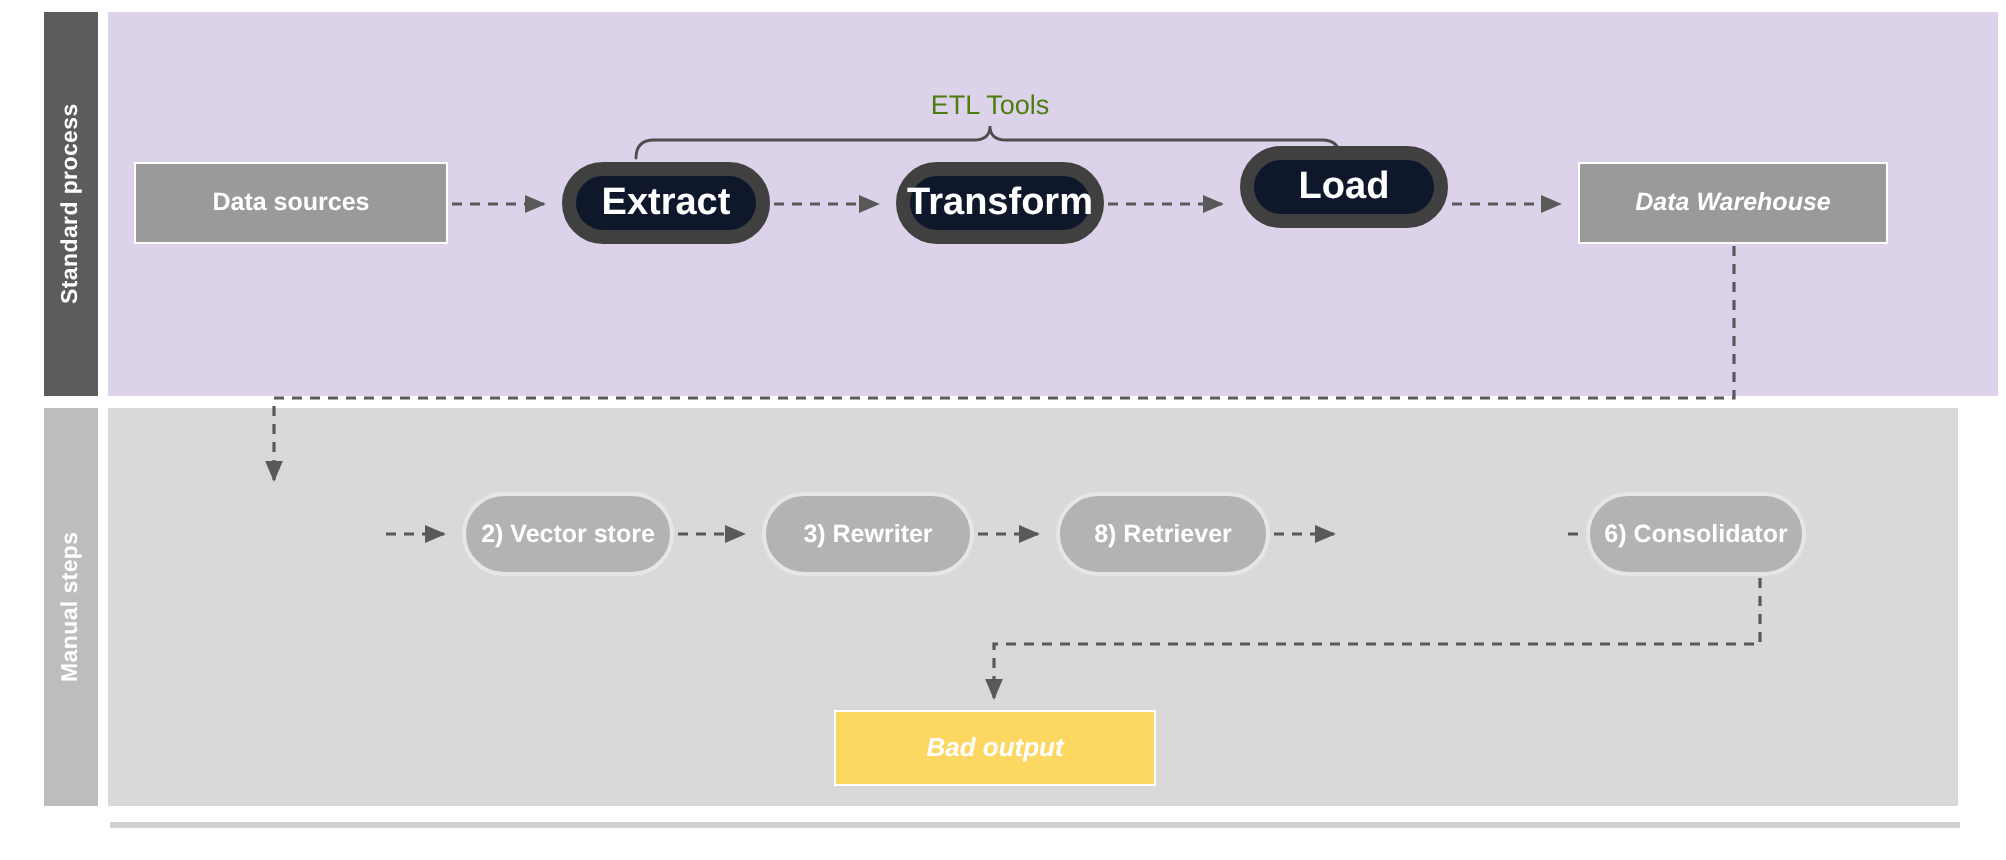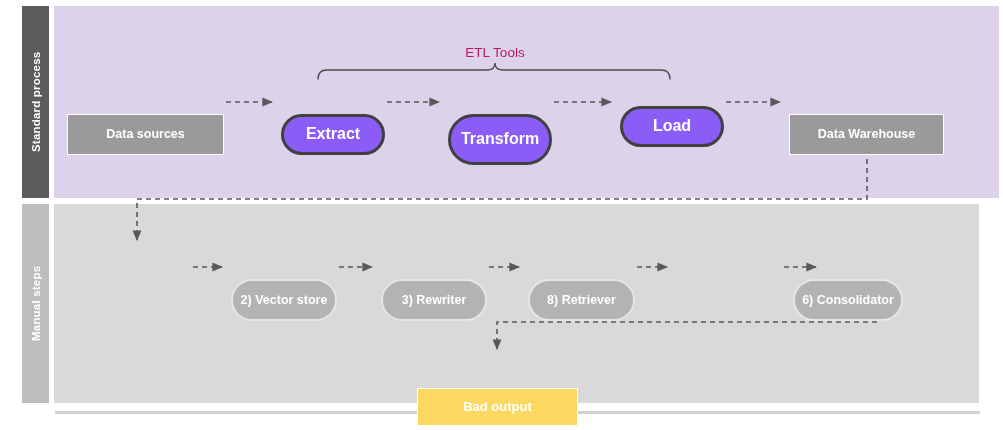--- a/index.html
+++ b/index.html
@@ -54,51 +54,51 @@
   .node {
     position: absolute;
     display: flex;
     align-items: center;
     justify-content: center;
     text-align: center;
     color: #ffffff;
     font-weight: bold;
     box-sizing: border-box;
     line-height: 1.15;
-    margin-top: 33px;
   }
   .node.rect {
     background: #9a9a9a;
     border: 1px solid #ffffff;
     font-size: 12.5px;
   }
   .node.pill-pink {
-    background: #8b5cf6;
-    border: 3px solid #404040;
+    background: #0f172a;
+    border: 7px solid #404040;
     border-radius: 999px;
-    font-size: 16px;
+    font-size: 19px;
   }
   .node.pill-grey {
     background: #b3b3b3;
     border: 2px solid #e6e6e6;
     border-radius: 999px;
     font-size: 12.5px;
   }
   .node.rect-yellow {
     background: #fcd862;
     border: 1px solid #ffffff;
     font-size: 13px;
+    font-style: italic;
   }
 
   
   #node-data-sources    { left: 67px;  top: 81px;  width: 157px; height: 41px; }
   #node-extract         { left: 281px; top: 81px;  width: 104px; height: 41px; }
-  #node-transform       { left: 448px; top: 81px;  width: 104px; height: 51px; }
+  #node-transform       { left: 448px; top: 81px;  width: 104px; height: 41px; }
   #node-load            { left: 620px; top: 73px;  width: 104px; height: 41px; }
-  #node-data-warehouse  { left: 789px; top: 81px;  width: 155px; height: 41px; }
+  #node-data-warehouse  { left: 789px; top: 81px;  width: 155px; height: 41px; font-style: italic; }
 
   
   #node-chunker      { left: 85px;  top: 246px; width: 106px; height: 42px; }
   #node-vector-store { left: 231px; top: 246px; width: 106px; height: 42px; }
   #node-rewriter     { left: 381px; top: 246px; width: 106px; height: 42px; }
   #node-retriever    { left: 528px; top: 246px; width: 107px; height: 42px; }
   #node-reranker     { left: 676px; top: 246px; width: 106px; height: 42px; }
   #node-consolidator { left: 793px; top: 246px; width: 110px; height: 42px; }
   #node-bad-output   { left: 417px; top: 355px; width: 161px; height: 38px; }
 
@@ -112,21 +112,21 @@
     pointer-events: none;
   }
 
   
   #etl-tools-label {
     position: absolute;
     left: 425px;
     top: 45px;
     width: 140px;
     text-align: center;
-    color: #be185d;
+    color: #4d7c0f;
     font-size: 13.5px;
     font-weight: normal;
   }
 </style>
 </head>
 <body>
 
 <div id="canvas">
 
   <div class="lane-label" id="lane-top-label">Standard process</div>

